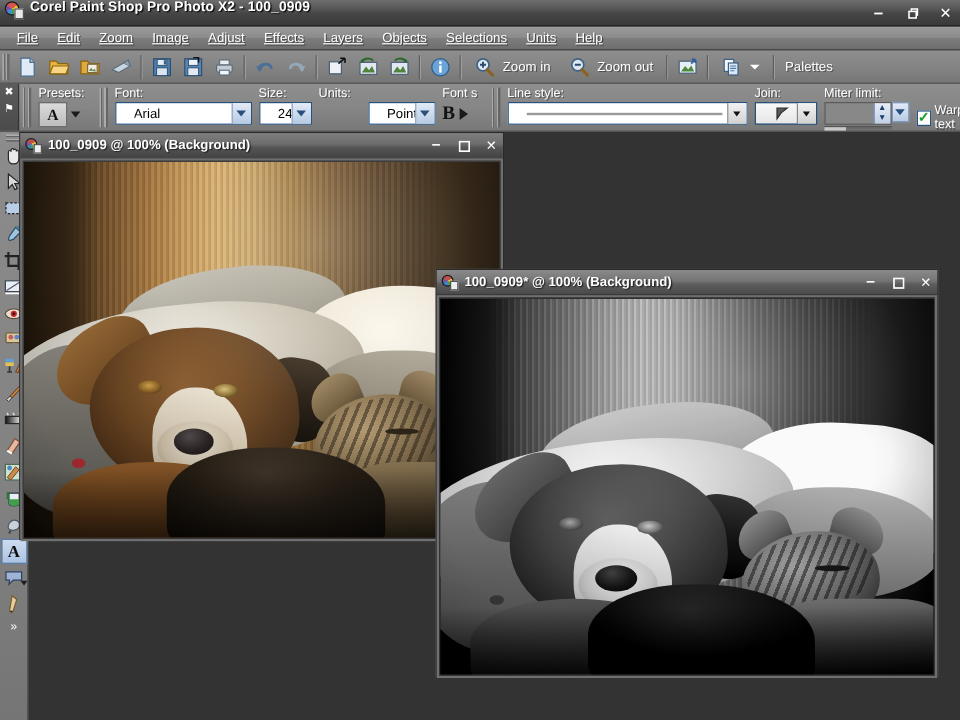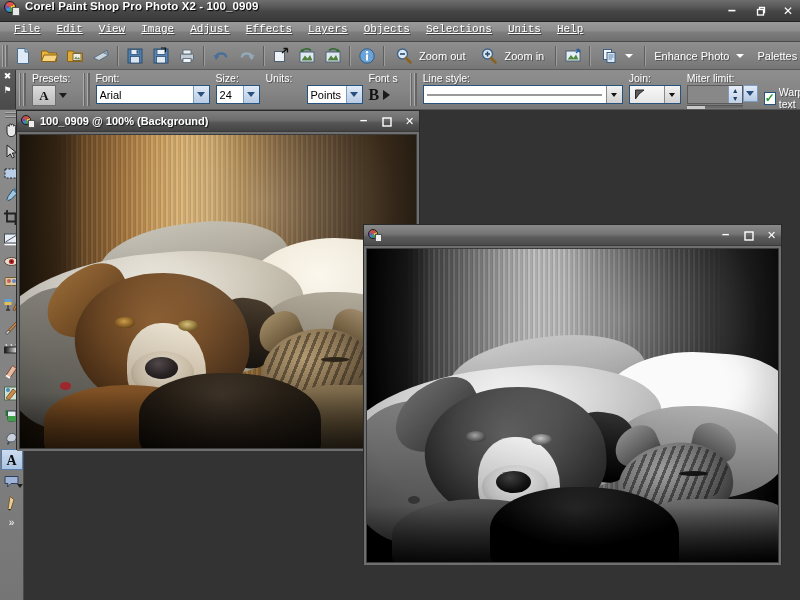--- a/index.html
+++ b/index.html
@@ -49,23 +49,22 @@
     width: 16px; height: 16px; color: #ffffff; font-size: 12px;
     display: flex; align-items: center; justify-content: center;
     cursor: default; line-height: 1;
   }
   .win-btn.min { align-items: flex-end; padding-bottom: 2px; font-size: 14px; font-weight: bold; }
 
   
   .menubar {
     height: 20px; flex: 0 0 20px;
     background: linear-gradient(to bottom, #9a9a9a 0%, #8c8c8c 48%, #7e7e7e 52%, #6e6e6e 100%);
-    display: flex; padding-left: 6px;
+    display: flex; align-items: center; padding-left: 6px;
     border-bottom: 1px solid #4a4a4a;
-    font-family: Liberation Mono, monospace;
   }
   .menu-item {
     color: #ffffff; font-size: 11px; padding: 1px 8px; cursor: default;
     text-shadow: 1px 1px 0 rgba(0,0,0,0.45);
   }
   .menu-item u { text-decoration: underline; }
 
   
   .toolbar {
     height: 28px; flex: 0 0 28px;
@@ -117,21 +116,21 @@
   }
   .ob-group { display: flex; align-items: flex-start; padding: 2px 3px 0 3px; }
   .ob-field { display: flex; flex-direction: column; margin-right: 6px; }
   .ob-label {
     color: #ffffff; font-size: 10.5px; margin-bottom: 1px; white-space: nowrap;
     text-shadow: 1px 1px 0 rgba(0,0,0,0.4);
   }
   .combo {
     height: 19px; background: #ffffff; border: 1px solid #26527e;
     display: flex; align-items: center; font-size: 11px; color: #000;
-    padding-left: 3px; cursor: default;
+    padding-left: 15px; cursor: default;
   }
   .combo .txt { flex: 1; white-space: nowrap; overflow: hidden; }
   .combo-arrow {
     width: 16px; height: 17px; background: linear-gradient(to bottom,#e2ebf7,#b7cbe4);
     border-left: 1px solid #7e9cc0; display: flex; align-items: center; justify-content: center;
   }
   .combo-arrow i {
     width: 0; height: 0; border-left: 4px solid transparent; border-right: 4px solid transparent;
     border-top: 5px solid #2a4f7c; display: block;
   }
@@ -447,21 +446,21 @@
             <path d="M4.5 3 L4.5 1.5 L9.5 1.5 L9.5 6.5 L8.5 6.5" fill="none" stroke="#fff" stroke-width="1.3"></path>
           </svg>
       </div>
       <div class="win-btn">✕</div>
     </div>
   </div>
 
   <div class="menubar">
     <div class="menu-item"><u>File</u></div>
     <div class="menu-item"><u>Edit</u></div>
-    <div class="menu-item"><u>View</u></div>
+    <div class="menu-item"><u>Zoom</u></div>
     <div class="menu-item"><u>Image</u></div>
     <div class="menu-item"><u>Adjust</u></div>
     <div class="menu-item"><u>Effects</u></div>
     <div class="menu-item"><u>Layers</u></div>
     <div class="menu-item"><u>Objects</u></div>
     <div class="menu-item"><u>Selections</u></div>
     <div class="menu-item"><u>Units</u></div>
     <div class="menu-item"><u>Help</u></div>
   </div>
 
@@ -560,35 +559,35 @@
         <circle cx="9" cy="5.3" r="1.2" fill="#fff"></circle>
         <rect x="8" y="7.5" width="2" height="6" fill="#fff"></rect>
       </svg>
     </div>
     <div class="tb-sep"></div>
 
     <div class="tb-labeled">
       <div class="tb-btn">
         <svg width="18" height="18" viewBox="0 0 18 18">
           <circle cx="7.5" cy="7" r="5" fill="#dbe8f4" stroke="#3f6286" stroke-width="1.4"></circle>
-          <path d="M5 7 H10" stroke="#2b4a6b" stroke-width="1.6"></path>
+          <path d="M5 7 H10 M7.5 4.5 V9.5" stroke="#2b4a6b" stroke-width="1.6"></path>
           <path d="M11 11 L15.5 15.5" stroke="#8a6220" stroke-width="2.6" stroke-linecap="round"></path>
         </svg>
       </div>
-      <span class="tb-text">Zoom out</span>
+      <span class="tb-text">Zoom in</span>
     </div>
     <div class="tb-labeled">
       <div class="tb-btn">
         <svg width="18" height="18" viewBox="0 0 18 18">
           <circle cx="7.5" cy="7" r="5" fill="#dbe8f4" stroke="#3f6286" stroke-width="1.4"></circle>
-          <path d="M5 7 H10 M7.5 4.5 V9.5" stroke="#2b4a6b" stroke-width="1.6"></path>
+          <path d="M5 7 H10" stroke="#2b4a6b" stroke-width="1.6"></path>
           <path d="M11 11 L15.5 15.5" stroke="#8a6220" stroke-width="2.6" stroke-linecap="round"></path>
         </svg>
       </div>
-      <span class="tb-text">Zoom in</span>
+      <span class="tb-text">Zoom out</span>
     </div>
     <div class="tb-sep"></div>
     <div class="tb-btn">
       <svg width="18" height="18" viewBox="0 0 18 18">
         <rect x="2" y="4" width="14" height="10" fill="#e6eef6" stroke="#4b6177" stroke-width="1"></rect>
         <path d="M3.5 12.5 L7 8 L9.5 11 L12 7.5 L14.5 12.5 Z" fill="#4f8a3e"></path>
         <path d="M12 6 L15.5 2.5 M15.5 2.5 L12.5 2.5 M15.5 2.5 L15.5 5.5" stroke="#2a5fa0" stroke-width="1.4" fill="none"></path>
       </svg>
     </div>
     <div class="tb-sep"></div>
@@ -596,24 +595,20 @@
       <div class="tb-btn">
         <svg width="18" height="18" viewBox="0 0 18 18">
           <rect x="2.5" y="2.5" width="8" height="10" fill="#f2f6fa" stroke="#3c5f84" stroke-width="1"></rect>
           <rect x="6" y="5.5" width="8" height="10" fill="#dce8f4" stroke="#3c5f84" stroke-width="1"></rect>
           <path d="M7.5 8 H12.5 M7.5 10 H12.5 M7.5 12 H11" stroke="#4a7aa8" stroke-width="0.9"></path>
         </svg>
       </div>
       <span class="tb-caret"></span>
     </div>
     <div class="tb-sep"></div>
-    <div class="tb-labeled">
-      <span class="tb-text">Enhance Photo</span>
-      <span class="tb-caret"></span>
-    </div>
     <div class="tb-labeled">
       <span class="tb-text">Palettes</span>
 
     </div>
   </div>
 
   <div class="optionsbar">
     <div class="ob-dockcol">
       <div>✖</div>
       <div>⚑</div>
@@ -926,20 +921,21 @@
         </div>
       </div>
     </div>
 
     <div class="imgwin" style="left:363px; top:114px; width:419px; height:340px;">
       <div class="imgwin-title active">
         <div class="imgwin-icon">
           <div class="lens2"></div>
             <div class="pg2"></div>
         </div>
+        <div class="imgwin-titletext">100_0909* @ 100% (Background)</div>
         <div class="imgwin-btns">
           <div class="iw-btn min">–</div>
           <div class="iw-btn max">
             <svg width="10" height="10" viewBox="0 0 10 10">
                 <rect x="1" y="1" width="8" height="8" fill="none" stroke="#fff" stroke-width="1.4"></rect>
               </svg>
           </div>
           <div class="iw-btn">✕</div>
         </div>
       </div>

